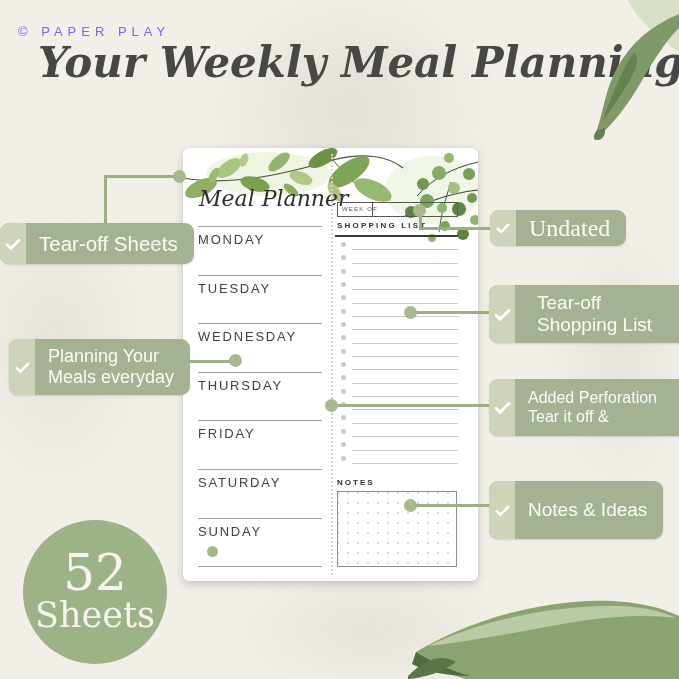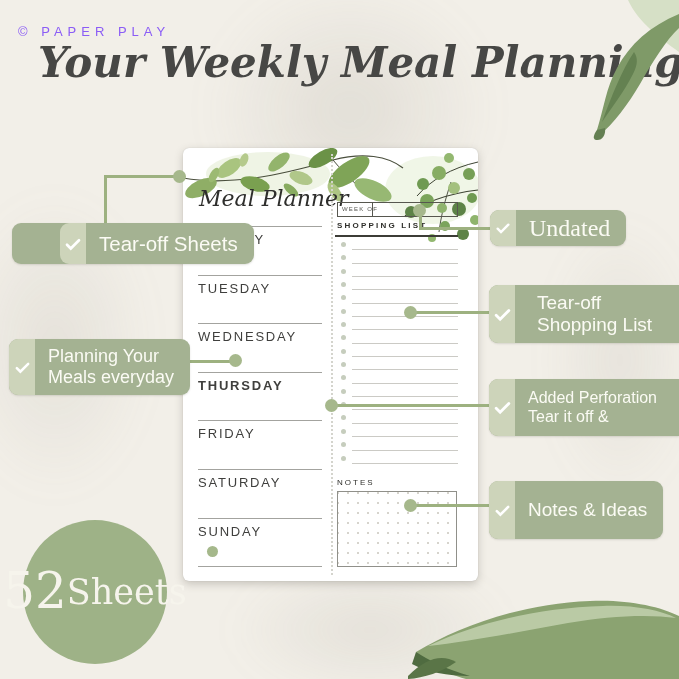--- a/index.html
+++ b/index.html
@@ -42,21 +42,21 @@
   .right-column{position:absolute; left:152px; top:0; width:123px; height:433px;}
   .weekof{position:absolute; top:54px; left:2px; right:0; height:13px; border:1px solid #57574f;}
   .weekof-label{position:absolute; left:4px; top:3px; font-size:6px; letter-spacing:1.2px; color:#55554f;}
   .weekof-div{position:absolute; left:34px; top:0; bottom:0; border-left:1px solid #57574f;}
   .shopping-header{position:absolute; top:73px; left:2px; font-size:8px; font-weight:bold; letter-spacing:2.2px; color:#2f2f2b;}
   .shopping-underline{position:absolute; top:87px; left:0; right:0; height:1.5px; background:#3c3c36;}
   .shopping-list{position:absolute; top:90px; left:0; right:0;}
   .shopping-row{position:relative; height:13.35px;}
   .shopping-bullet{position:absolute; left:6px; top:4px; width:5px; height:5px; border-radius:50%; background:#c6cdbd;}
   .shopping-line{position:absolute; left:17px; right:0; bottom:1px; border-bottom:1px solid #cbcac5;}
-  .notes-label{position:absolute; top:330px; left:2px; font-size:8px; font-weight:normal; letter-spacing:2px; color:#2f2f2b;}
+  .notes-label{position:absolute; top:330px; left:2px; font-size:8px; font-weight:bold; letter-spacing:2px; color:#2f2f2b;}
   .notes-box{
     position:absolute; top:343px; left:2px; right:1px; height:74px;
     border:1px solid #90908a;
     background-image:radial-gradient(circle, #d6d4cd 1px, rgba(0,0,0,0) 1.3px);
     background-size:10px 10px; background-position:5px 6px;
   }
 
   
   .callout{
     position:absolute; display:flex; align-items:stretch;
@@ -78,21 +78,21 @@
   .f19{font-size:19px; line-height:1.15;}
   .f18{font-size:18px; line-height:1.17;}
   .f16{font-size:16px; line-height:1.15;}
 
   .cline{position:absolute; background:var(--line-green,#9db180);}
   .cdot{position:absolute; width:13px; height:13px; border-radius:50%; background:var(--dot-green,#a6b88c);}
 
   .badge{
     position:absolute; left:23px; top:520px; width:144px; height:144px; border-radius:50%;
     background:var(--circle-green,#9eb287);
-    display:flex; flex-direction:row; align-items:center; justify-content:center;
+    display:flex; flex-direction:column; align-items:center; justify-content:center;
     color:#f6f4ec; font-family:"DejaVu Serif", serif;
   }
   .badge-count{font-size:50px; line-height:.95;}
   .badge-unit{font-size:35px; line-height:1.05;}
 
   .corner-leaf{position:absolute; pointer-events:none;}
 </style>
 </head>
 <body>
 
@@ -167,21 +167,21 @@
     <div class="day-column">
         <div class="day-section" style="top: 78px;">
           <div class="day-label">MONDAY</div>
         </div>
         <div class="day-section" style="top: 126.6px;">
           <div class="day-label">TUESDAY</div>
         </div>
         <div class="day-section" style="top: 175.2px;">
           <div class="day-label">WEDNESDAY</div>
         </div>
-        <div class="day-section" style="top: 223.8px; font-weight: bold;">
+        <div class="day-section" style="top: 223.8px;">
           <div class="day-label">THURSDAY</div>
         </div>
         <div class="day-section" style="top: 272.4px;">
           <div class="day-label">FRIDAY</div>
         </div>
         <div class="day-section" style="top: 369.6px;">
           <div class="day-label">SUNDAY</div>
         </div>
         <div class="day-section" style="top: 321px;">
           <div class="day-label">SATURDAY</div>
@@ -285,21 +285,21 @@
 
   <div class="cline" style="left:411px; top:311px; width:80px; height:2.5px;"></div>
   <div class="cdot" style="left:404px; top:306px;"></div>
 
   <div class="cline" style="left:332px; top:404px; width:159px; height:2.5px;"></div>
   <div class="cdot" style="left:325px; top:399px;"></div>
 
   <div class="cline" style="left:411px; top:504px; width:80px; height:2.5px;"></div>
   <div class="cdot" style="left:404px; top:499px;"></div>
 
-  <div class="callout" style="left:12px; top:223px; height:41px;padding-left:48px;">
+  <div class="callout" style="left:0; top:223px; height:41px;">
     <div class="tab">
       <svg width="18" height="18" viewBox="0 0 24 24">
         <path d="M4 13 l5 5 L20 7" stroke="#ffffff" stroke-width="3.6" fill="none" stroke-linecap="round"></path>
       </svg>
     </div>
     <div class="cbody">
       <span class="c-line f21">Tear-off Sheets</span>
     </div>
   </div>
 

